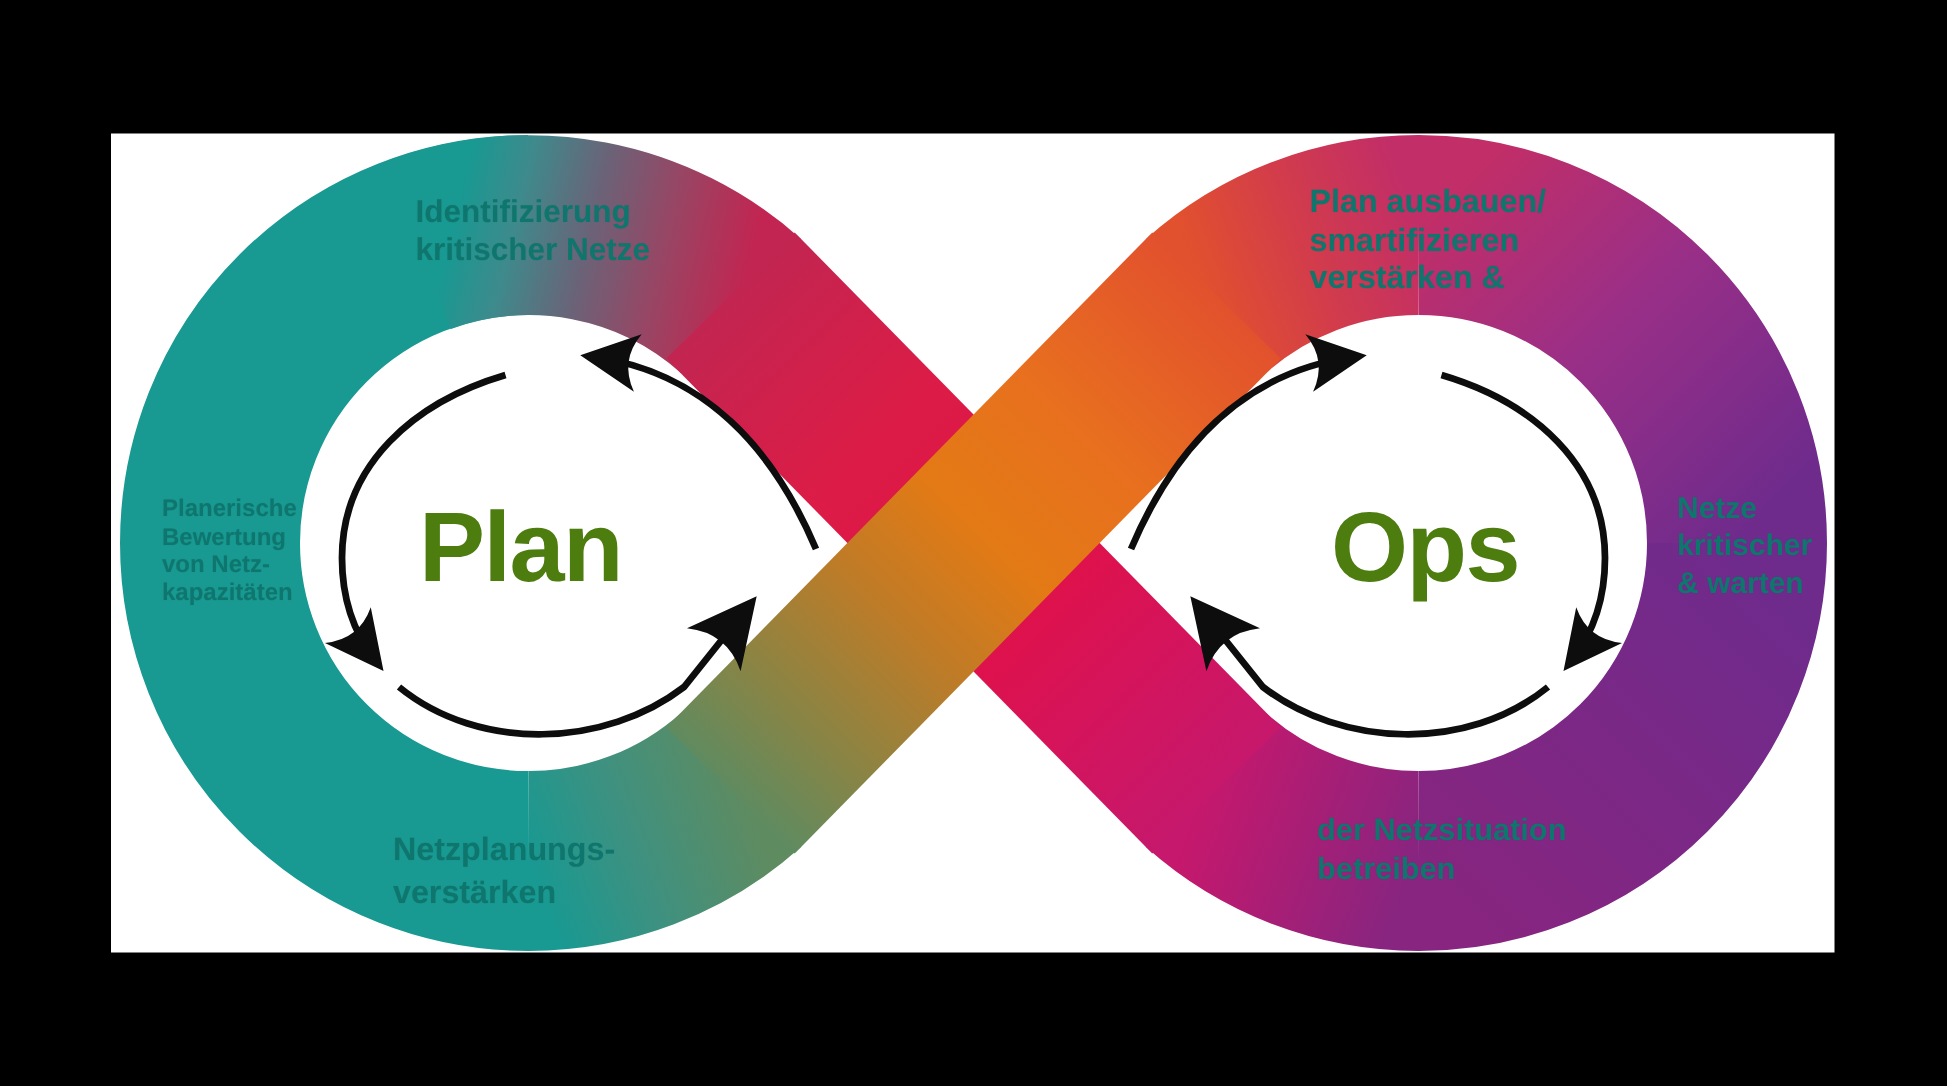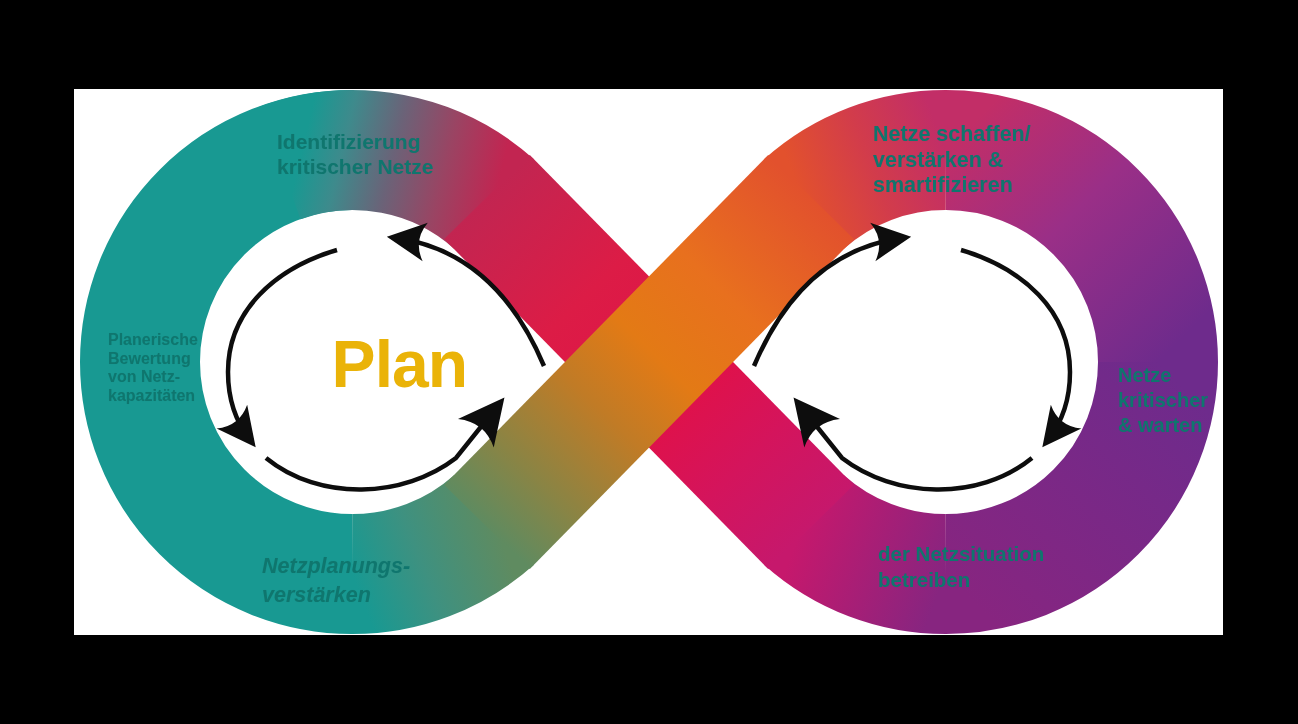--- a/index.html
+++ b/index.html
@@ -7,29 +7,29 @@
     position:relative;width:1298px;height:724px;background:#000;
     overflow:hidden;font-family:"Liberation Sans",sans-serif;
   }
   .stage svg{position:absolute;left:0;top:0;}
   .lbl{
     position:absolute;color:#0f766e;font-weight:bold;white-space:nowrap;
     text-shadow:0 0 1px rgba(0,0,0,0.05);
   }
   .lbl span{display:block;}
   .loop-title{
-    position:absolute;color:#eab308;font-weight:bold;font-size:66px;
-    line-height:66px;text-align:right;width:240px;letter-spacing:-1px;
+    position:absolute;color:#4d7c0f;font-weight:bold;font-size:66px;
+    line-height:66px;text-align:center;width:240px;letter-spacing:-1px;
   }
   
   #lbl-plan-top{left:277px;top:130px;font-size:21px;line-height:24.5px;}
   #lbl-plan-left{left:108px;top:331px;font-size:16px;line-height:18.5px;}
-  #lbl-plan-bottom{left:262px;top:552px;font-size:21.5px;line-height:29px;font-style:italic;}
+  #lbl-plan-bottom{left:262px;top:552px;font-size:21.5px;line-height:29px;}
   #lbl-ops-top{left:873px;top:122px;font-size:21.5px;line-height:25.5px;}
-  #lbl-ops-right{left:1118px;top:327px;font-size:20px;line-height:25px;margin-top:36px;}
+  #lbl-ops-right{left:1118px;top:327px;font-size:20px;line-height:25px;}
   #lbl-ops-bottom{left:878px;top:541px;font-size:20.5px;line-height:25.5px;}
   #title-plan{left:227px;top:331px;}
   #title-ops{left:830px;top:331px;}
 </style>
 </head>
 <body>
 
 <div class="stage">
 
   <svg width="1298" height="724" viewBox="0 0 1298 724">
@@ -113,40 +113,41 @@
     </g>
 
     <g fill="none" stroke-width="4.5" stroke="#0D0D0D">
       <path d="M 754 366 C 782 300 828 248 902 238" marker-end="url(#ah)"></path>
       <path d="M 961 250 C 1022 268 1070 310 1070 372 C 1070 400 1062 422 1048 440" marker-end="url(#ah)"></path>
       <path d="M 1032 458 C 978 502 894 498 842 458 L 802 408" marker-end="url(#ahBig)"></path>
     </g>
   </svg>
 
   <div class="loop-title" id="title-plan">Plan</div>
+  <div class="loop-title" id="title-ops">Ops</div>
 
   <div class="lbl" id="lbl-plan-top">
     <span>Identifizierung</span>
     <span>kritischer Netze</span>
   </div>
   <div class="lbl" id="lbl-plan-left">
     <span>Planerische</span>
     <span>Bewertung</span>
     <span>von Netz-</span>
     <span>kapazitäten</span>
   </div>
   <div class="lbl" id="lbl-plan-bottom">
     <span>Netzplanungs-</span>
     <span>verstärken</span>
   </div>
 
   <div class="lbl" id="lbl-ops-top">
-    <span>Netze schaffen/</span>
+    <span>Plan ausbauen/</span>
+    <span>smartifizieren</span>
     <span>verstärken &amp;</span>
-    <span>smartifizieren</span>
   </div>
   <div class="lbl" id="lbl-ops-right">
     <span>Netze</span>
     <span>kritischer</span>
     <span>&amp; warten</span>
   </div>
   <div class="lbl" id="lbl-ops-bottom">
     <span>der Netzsituation</span>
     <span>betreiben</span>
   </div>

